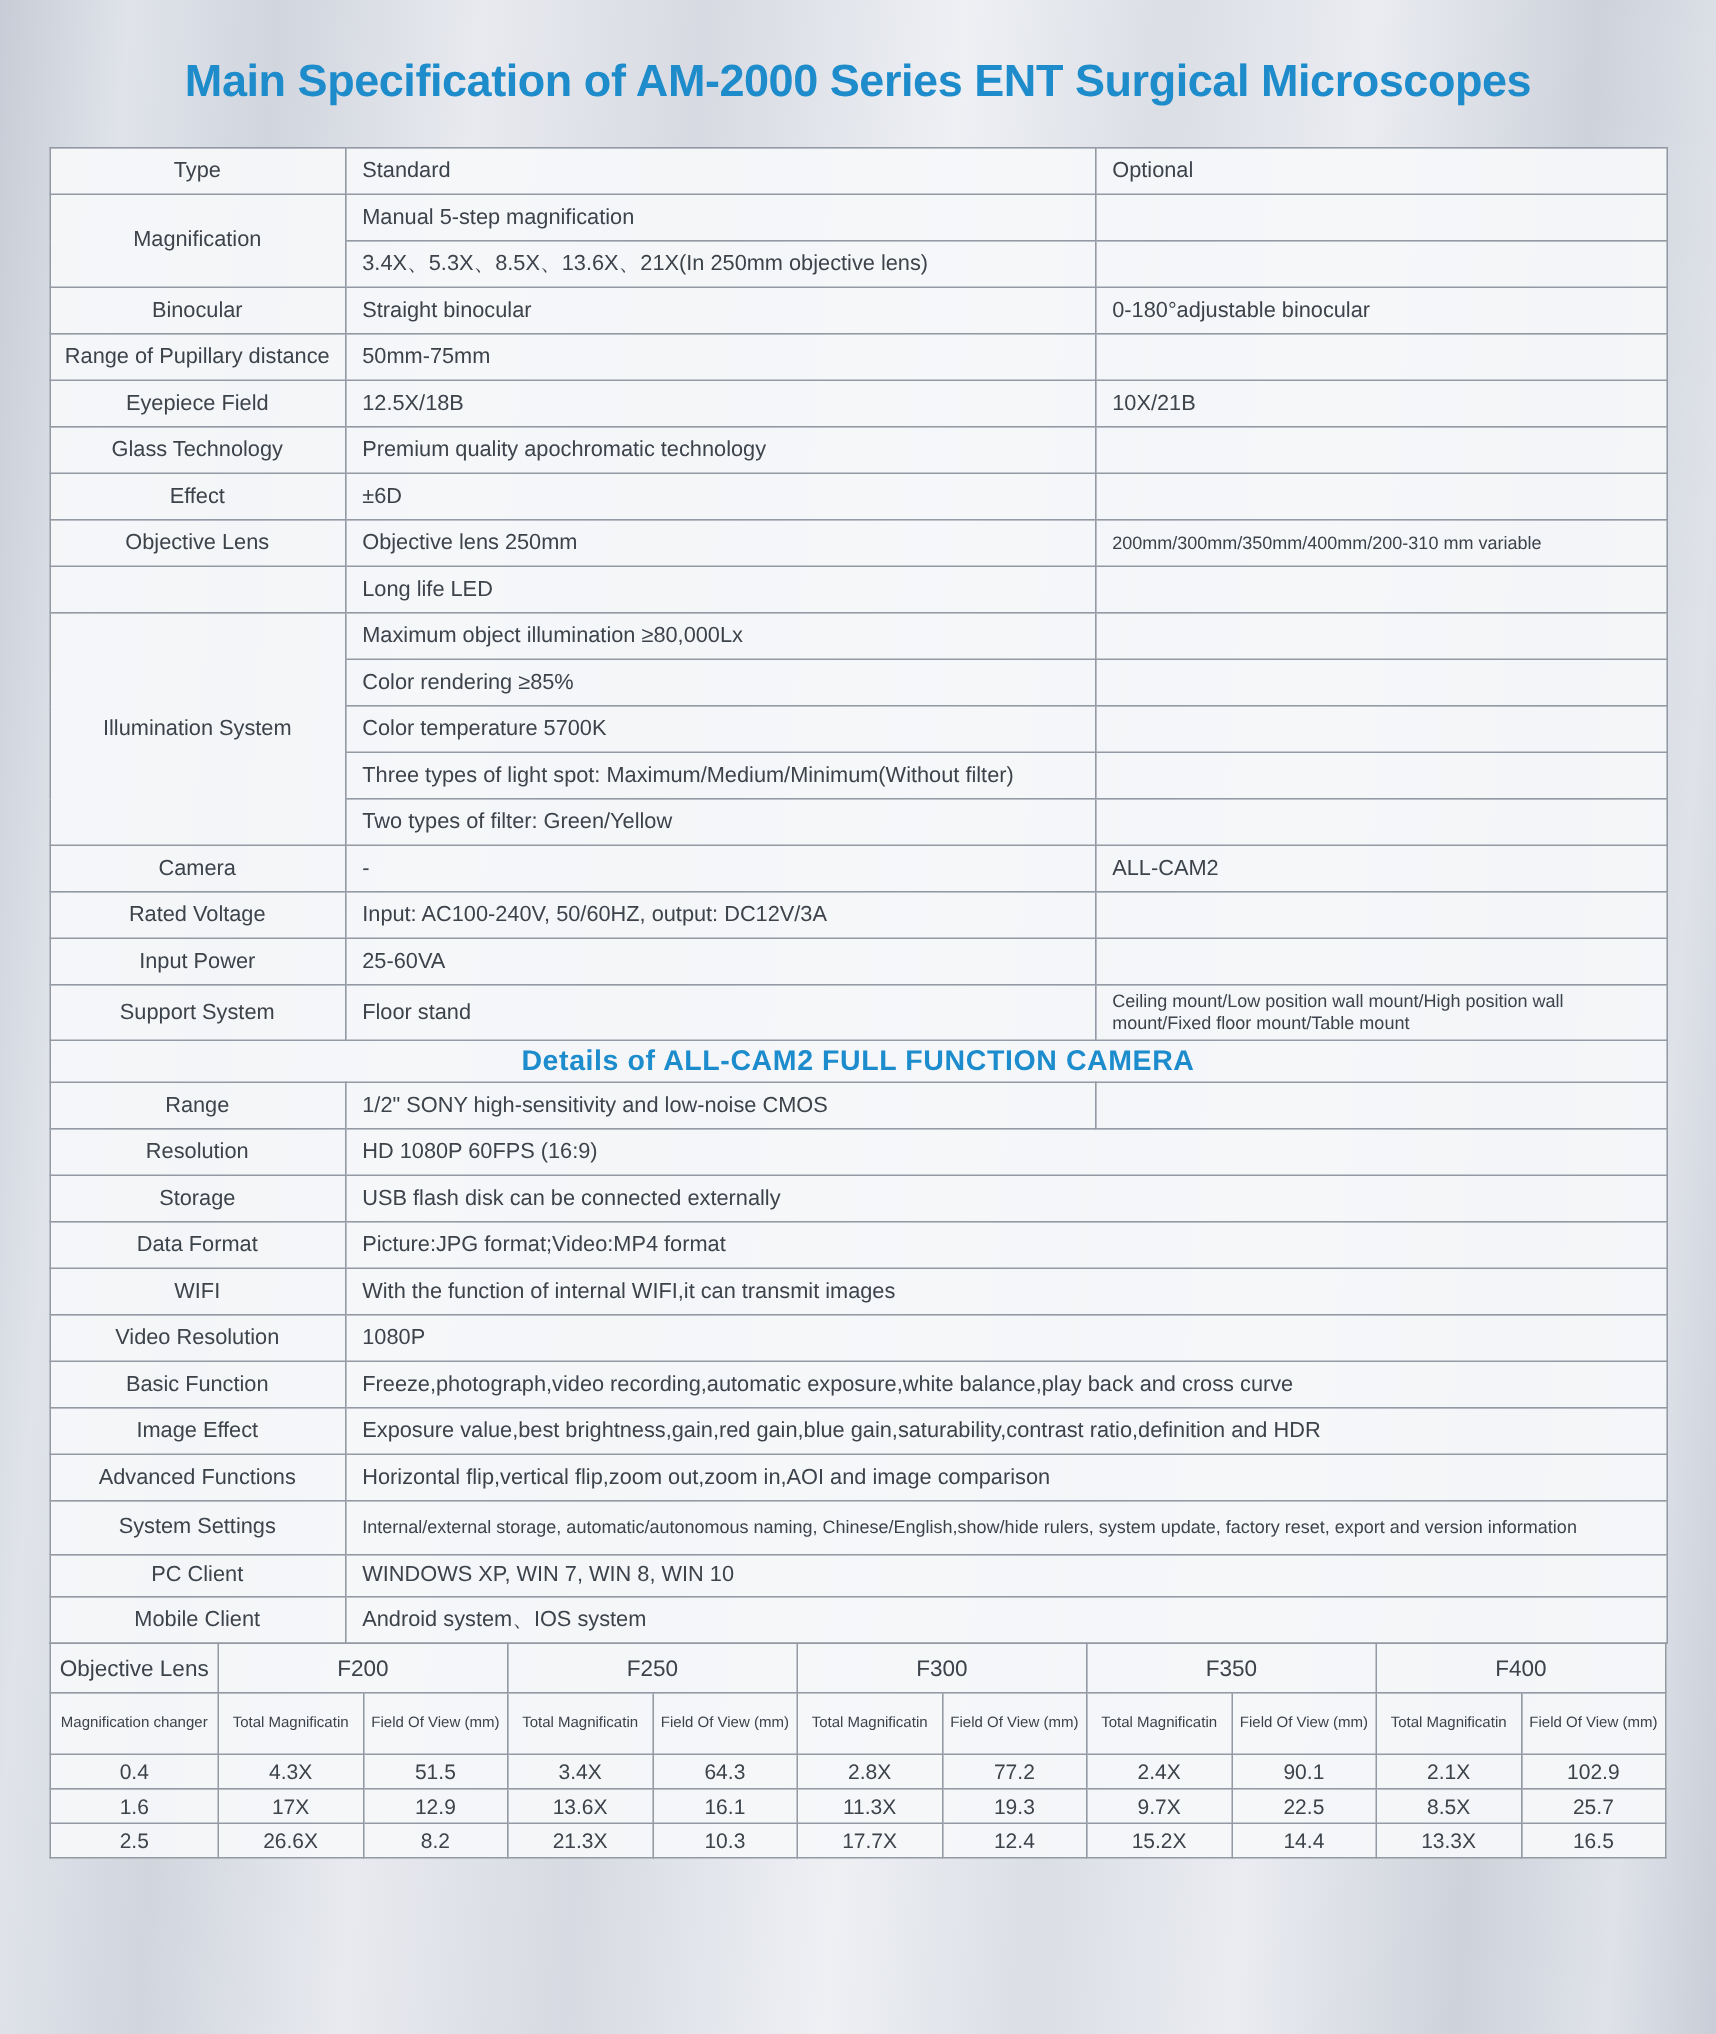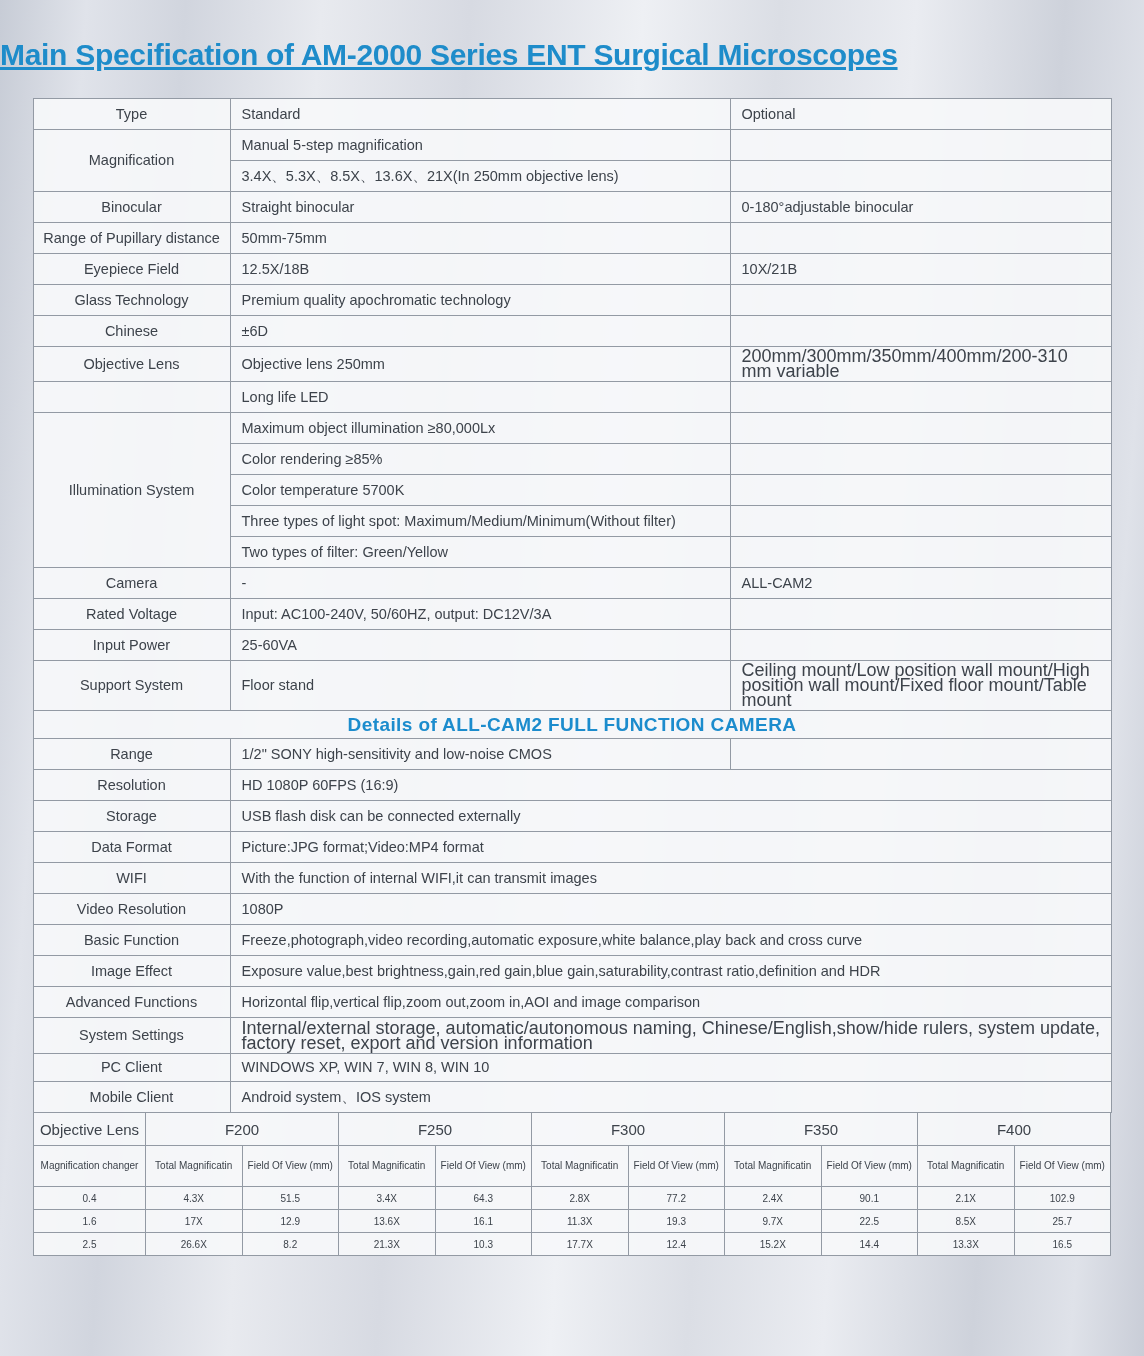--- a/index.html
+++ b/index.html
@@ -9,63 +9,62 @@
     height: 1356px;
     font-family: "Liberation Sans", sans-serif;
     background: linear-gradient(94deg,
       #c7ccd6 0%, #e0e3ea 7%, #d1d5de 15%, #e8eaef 26%, #d7dae2 38%,
       #eef0f4 52%, #dbdee5 63%, #eaecf1 74%, #ced2db 86%, #dfe2e9 94%, #c9cdd7 100%);
     overflow: hidden;
   }
   .page { width: 1144px; height: 1356px; }
   .title {
     margin: 36px 0 24px 0;
-    text-align: left;
+    text-align: center;
     font-size: 30px;
     line-height: 38px;
     font-weight: bold;
     color: #1e8cca;
     letter-spacing: -0.3px;
-    text-decoration: underline;
   }
   table { border-collapse: collapse; table-layout: fixed; width: 1078px; margin: 0 auto; }
   td {
     border: 1px solid #939aa4;
     background: rgba(246, 247, 250, 0.93);
     font-size: 14.5px;
     line-height: 17px;
     color: #3d434b;
     padding: 2px 8px;
     vertical-align: middle;
     overflow: hidden;
   }
   .spec .lab { text-align: center; padding: 2px 4px; }
   .spec .val { text-align: left; padding-left: 11px; }
-  .tight { line-height: 15px; font-size: 18px; }
+  .tight { line-height: 15px; font-size: 12px; }
   .h31 { height: 31px; }
   .h37 { height: 37px; }
   .h36 { height: 36px; }
   .h28 { height: 28px; }
   .section-hdr {
     color: #1c8ccd;
     font-weight: bold;
     font-size: 19px;
     text-align: center;
     letter-spacing: 0.4px;
     padding: 2px 0;
   }
   .optical { margin-top: -1px; }
   .optical td { text-align: center; padding: 1px 2px; }
   .optical .ohdr { font-size: 20px; height: 29px; }
   .grp-row { height: 33px; }
   .grp-row td { font-size: 15px; }
   .sub-row { height: 41px; }
   .sub-row td { font-size: 10px; line-height: 16px; }
   .dat-row { height: 23px; }
-  .dat-row td { font-size: 10px; line-height: 15px; }
+  .dat-row td { font-size: 14px; line-height: 15px; }
 </style>
 </head>
 <body>
 
 <div class="page">
 
   <h1 class="title">Main Specification of AM-2000 Series ENT Surgical Microscopes</h1>
 
   <table class="spec">
     <colgroup>
@@ -102,21 +101,21 @@
         <td class="lab">Eyepiece Field</td>
         <td class="val">12.5X/18B</td>
         <td class="val">10X/21B</td>
       </tr>
       <tr class="h31">
         <td class="lab">Glass Technology</td>
         <td class="val">Premium quality apochromatic technology</td>
         <td class="val"></td>
       </tr>
       <tr class="h31">
-        <td class="lab">Chinese</td>
+        <td class="lab">Effect</td>
         <td class="val">±6D</td>
         <td class="val"></td>
       </tr>
       <tr class="h31">
         <td class="lab">Objective Lens</td>
         <td class="val">Objective lens 250mm</td>
         <td class="val tight">200mm/300mm/350mm/400mm/200-310 mm variable</td>
       </tr>
       <tr class="h31">
         <td class="lab"></td>

